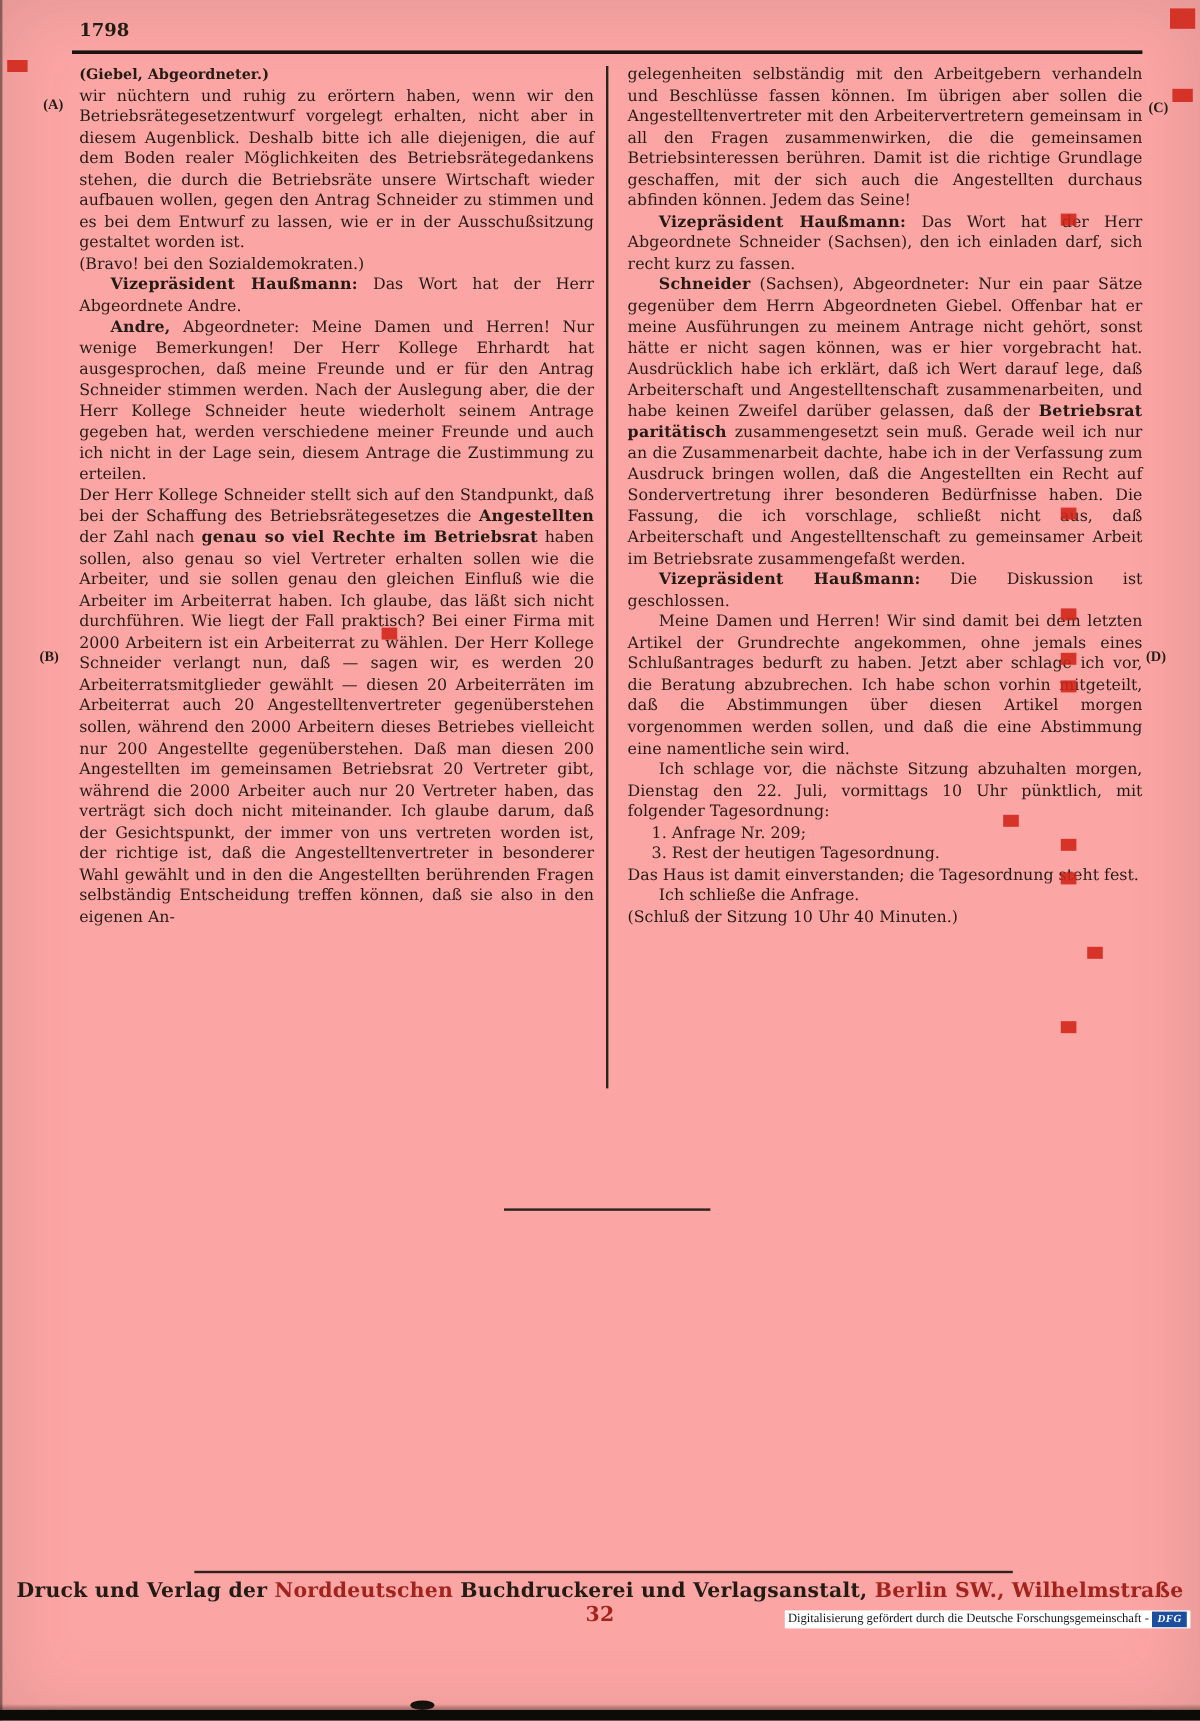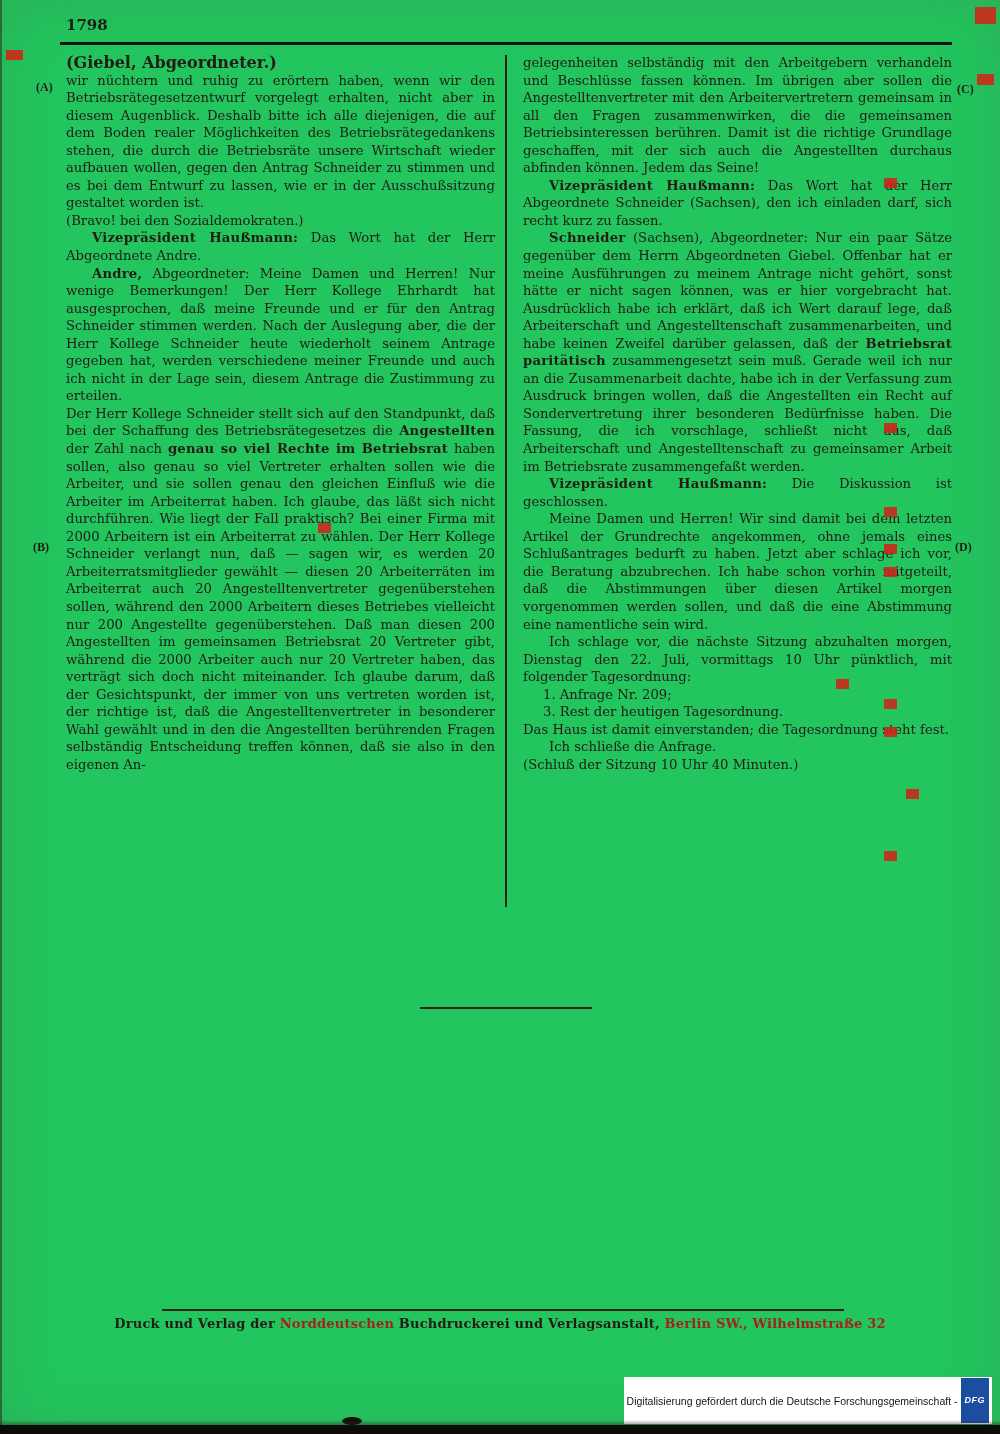--- a/index.html
+++ b/index.html
@@ -1,20 +1,20 @@
 <!DOCTYPE html>
 <html><head>
 <meta charset="utf-8">
 <style>
   html,body{margin:0;padding:0;background:#888;}
   .page{
     position:relative;
     width:1000px;height:1434px;
     margin:0 auto;
-    background:#22c55e;
+    background:#fca5a5;
     box-shadow:inset 0 0 60px rgba(90,80,60,.18);
     overflow:hidden;
     font-family:"DejaVu Serif", serif;
     color:#221c15;
   }
   
   .hdr{position:absolute;top:14px;left:0;width:100%;height:26px;font-weight:bold;font-size:15px;}
   .hdr .pnum{position:absolute;left:66px;top:2px;}
   .hdr .title{position:absolute;left:50%;top:2px;transform:translateX(-44%);white-space:nowrap;letter-spacing:.2px;}
   .hdr-rule{position:absolute;top:42px;left:60px;width:892px;height:3px;background:#19140f;}
@@ -22,33 +22,33 @@
   .cols{position:absolute;top:54px;left:66px;width:886px;display:flex;}
   .col{width:429px;font-size:13.2px;line-height:17.55px;text-align:justify;}
   .col.right{margin-left:28px;width:429px;}
   .divider{position:absolute;top:55px;left:505px;width:2px;height:852px;background:#2b241c;}
   .col p{margin:0;}
   .indent{text-indent:26px;}
   .stage{text-indent:0;margin:5px 0 6px 0;}
   .gap-md{margin-top:12px;}
   .gap-sm{margin-top:6px;}
   b, .b{font-weight:bold;letter-spacing:.2px;}
-  .carry{font-size:16px;font-weight:bold;margin-bottom:2px;text-align:left;}
+  .carry{font-size:12px;font-weight:bold;margin-bottom:2px;text-align:left;}
   .listline{text-indent:20px;text-align:left;}
   
   .qmark{position:absolute;font-size:12px;font-weight:bold;font-family:"Liberation Serif", serif;}
   
   .mid-rule{position:absolute;top:1007px;left:420px;width:172px;height:2px;background:#2b241c;}
   
   .foot-rule{position:absolute;top:1309px;left:162px;width:682px;height:2px;background:#2b241c;}
-  .imprint{position:absolute;top:1316px;left:0;width:100%;text-align:center;font-size:13px;font-weight:bold;letter-spacing:.2px;}
+  .imprint{position:absolute;top:1316px;left:0;width:100%;text-align:center;font-size:17px;font-weight:bold;letter-spacing:.2px;}
   .imprint .red{color:#a1241c;}
   
-  .credit{position:absolute;top:1377px;right:8px;font-family:Liberation Sans, sans-serif;font-size:10.5px;color:#141414;display:flex;align-items:center;gap:3px;background:#fff;padding:1px 3px;}
-  .dfg{display:inline-block;background:#1c4ea0;color:#fff;font-weight:bold;font-style:italic;font-size:9px;line-height:13px;padding:16px 4px;letter-spacing:.5px;}
+  .credit{position:absolute;top:1342px;right:8px;font-family:Liberation Serif, serif;font-size:10.5px;color:#141414;display:flex;align-items:center;gap:3px;background:#fff;padding:1px 3px;}
+  .dfg{display:inline-block;background:#1c4ea0;color:#fff;font-weight:bold;font-style:italic;font-size:9px;line-height:13px;padding:0 4px;letter-spacing:.5px;}
   
   .redmark{position:absolute;background:#d02418;opacity:.88;}
   .bottom-edge{position:absolute;bottom:0;left:0;width:100%;height:9px;background:#0d0b08;}
   .bottom-fade{position:absolute;bottom:9px;left:0;width:100%;height:5px;background:linear-gradient(to bottom, rgba(60,50,40,0), rgba(40,32,24,.45));}
   .blob{position:absolute;left:342px;top:1417px;width:20px;height:8px;background:#14100c;border-radius:50%;}
   .left-edge{position:absolute;top:0;left:0;width:2px;height:100%;background:rgba(40,32,24,.5);}
 </style>
 </head>
 <body>
 

